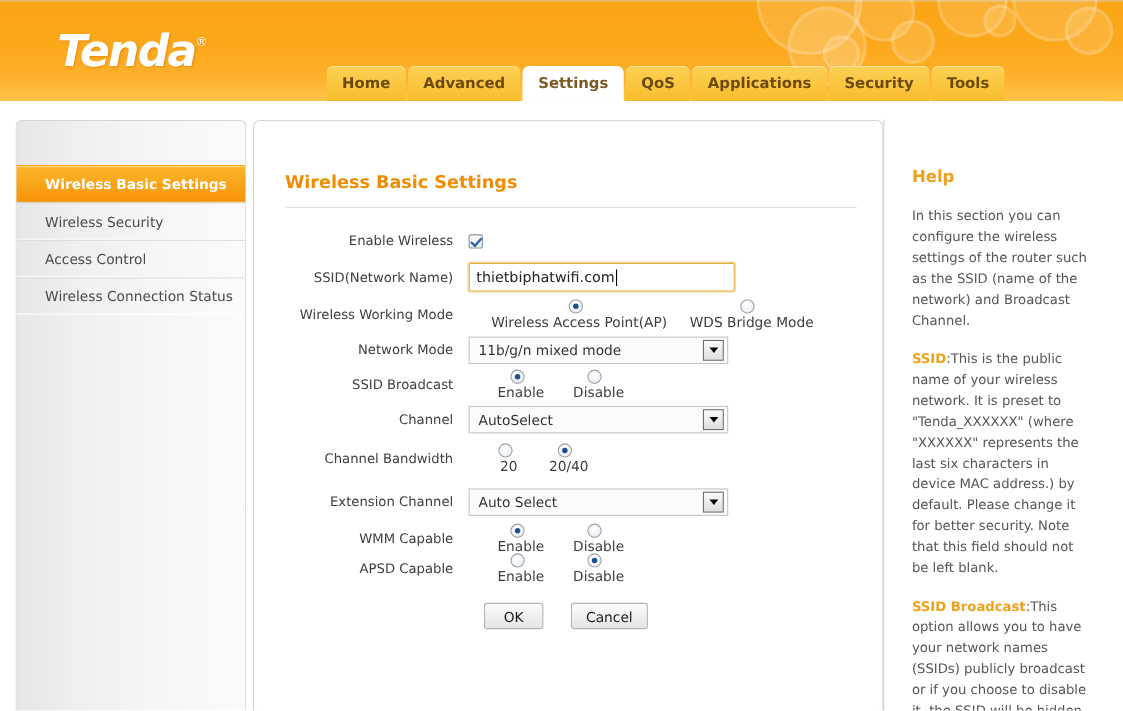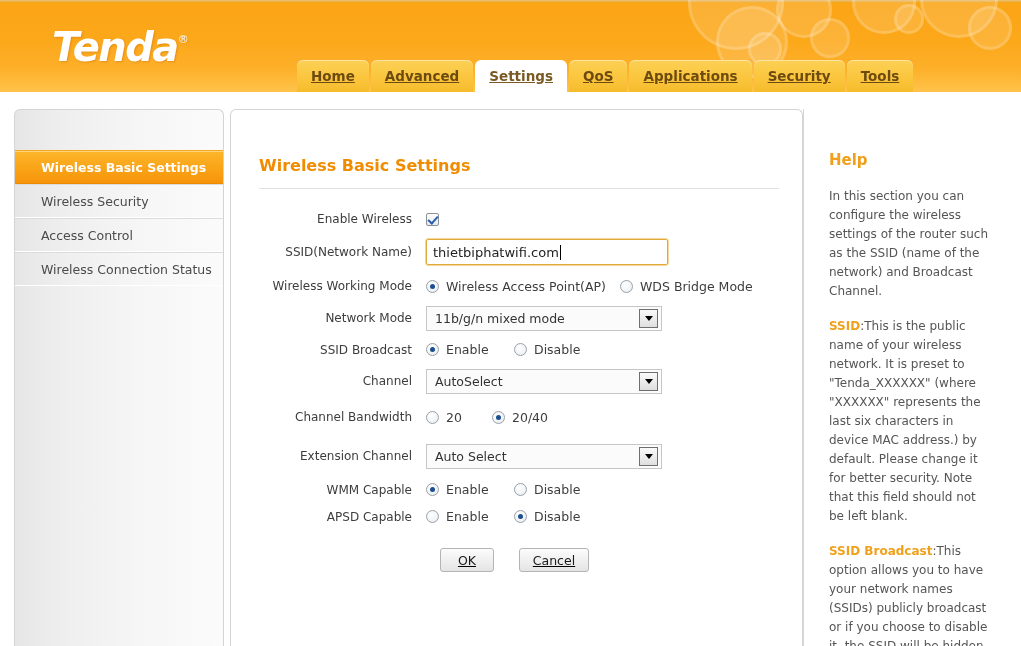--- a/index.html
+++ b/index.html
@@ -46,21 +46,20 @@
     background: linear-gradient(180deg,#fcd055 0%, #fbc63e 55%, #f5bb2c 100%);
     border-radius: 6px 6px 0 0;
     margin-right: 2px;
     display: flex; align-items: center; justify-content: center;
     color: #6d4b10;
     font-size: 13.5px; font-weight: bold;
     font-family: "DejaVu Sans", sans-serif;
     padding: 0 14px;
     cursor: pointer;
     box-shadow: inset 0 1px 0 rgba(255,255,255,.45);
-    text-decoration: underline;
   }
   .tab.active {
     background: #ffffff;
     color: #7a5a22;
     box-shadow: none;
   }
 
   
   #body-area {
     position: absolute; left: 0; top: 92px; width: 1007px; height: 554px;
@@ -170,21 +169,21 @@
     background: radial-gradient(circle at 40% 35%, #ffffff 0%, #eef1f4 70%, #dfe4e9 100%);
     position: relative; display: inline-block; cursor: pointer;
     flex: 0 0 auto;
   }
   .radio.on::after {
     content: "";
     position: absolute; left: 3px; top: 3px;
     width: 5px; height: 5px; border-radius: 50%;
     background: #1b4f8f;
   }
-  .rwrap { display: flex; align-items: center; cursor: pointer; }
+  .rwrap { display: flex; align-items: center; cursor: pointer; flex-direction: column; }
   .rtext {
     margin-left: 7px; font-size: 12.5px; color: #3d3d3d;
     font-family: "DejaVu Sans", sans-serif; white-space: nowrap;
   }
 
   
   .sel {
     width: 236px; height: 25px;
     border: 1px solid #c6c6c6;
     background: #fbfbfb;
@@ -202,21 +201,21 @@
   }
   .sel-arrow i {
     width: 0; height: 0;
     border-left: 4.5px solid transparent;
     border-right: 4.5px solid transparent;
     border-top: 5px solid #000;
     display: block;
   }
 
   
-  #btnrow { display: flex; padding-left: 209px; text-decoration: underline; }
+  #btnrow { display: flex; padding-left: 209px; }
   .btn {
     width: 54px; height: 24px;
     border: 1px solid #b4b4b4;
     border-radius: 3px;
     background: linear-gradient(180deg,#fcfcfc 0%, #f0f0f0 50%, #e4e4e4 100%);
     font-size: 12.5px; color: #1a1a1a;
     font-family: "DejaVu Sans", sans-serif;
     display: flex; align-items: center; justify-content: center;
     cursor: pointer;
   }

